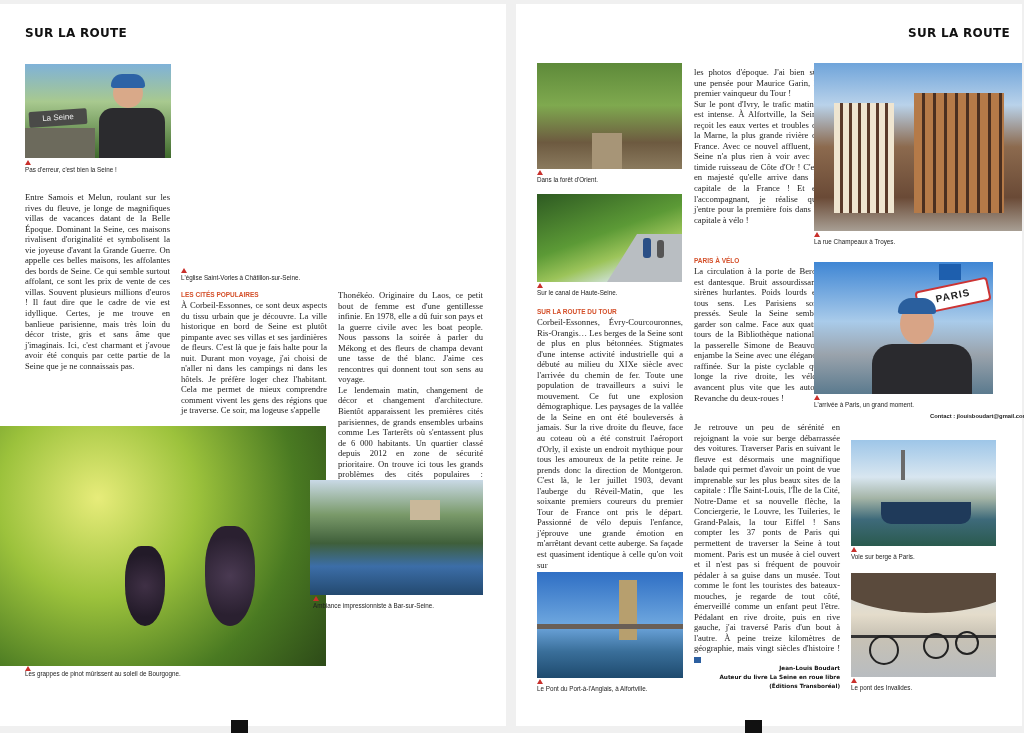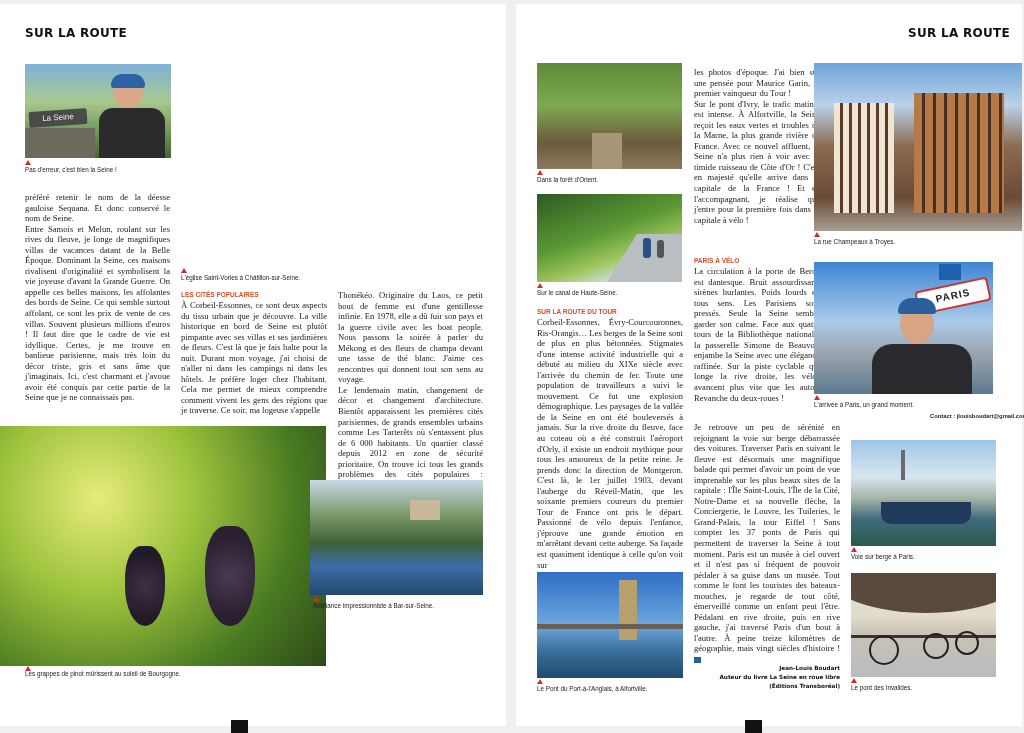--- a/index.html
+++ b/index.html
@@ -33,21 +33,20 @@
     <div class="abs" style="left:74px;top:44px;width:66px;height:50px;background:#2b2b2e;border-radius:14px 14px 0 0;"></div>
     <div class="abs" style="left:0;top:64px;width:70px;height:30px;background:#6c6a5c;"></div>
   </div>
   <div class="tri" style="left:25px;top:156px;"></div>
   <div class="cap" style="left:25px;top:162px;">Pas d'erreur, c'est bien la Seine !</div>
 
   <div class="tri" style="left:181px;top:264px;"></div>
   <div class="cap" style="left:181px;top:270px;">L'église Saint-Vorles à Châtillon-sur-Seine.</div>
 
   <div class="txt" style="left:25px;top:188px;width:145px;">
-    <p>préféré retenir le nom de la déesse gauloise Sequana. Et donc conservé le nom de Seine.</p>
     <p>Entre Samois et Melun, roulant sur les rives du fleuve, je longe de magnifiques villas de vacances datant de la Belle Époque. Dominant la Seine, ces maisons rivalisent d'originalité et symbolisent la vie joyeuse d'avant la Grande Guerre. On appelle ces belles maisons, les affolantes des bords de Seine. Ce qui semble surtout affolant, ce sont les prix de vente de ces villas. Souvent plusieurs millions d'euros ! Il faut dire que le cadre de vie est idyllique. Certes, je me trouve en banlieue parisienne, mais très loin du décor triste, gris et sans âme que j'imaginais. Ici, c'est charmant et j'avoue avoir été conquis par cette partie de la Seine que je ne connaissais pas.</p>
   </div>
 
   <div class="sub" style="left:181px;top:287px;">LES CITÉS POPULAIRES</div>
   <div class="txt" style="left:181px;top:296px;width:146px;">
     <p>À Corbeil-Essonnes, ce sont deux aspects du tissu urbain que je découvre. La ville historique en bord de Seine est plutôt pimpante avec ses villas et ses jardinières de fleurs. C'est là que je fais halte pour la nuit. Durant mon voyage, j'ai choisi de n'aller ni dans les campings ni dans les hôtels. Je préfère loger chez l'habitant. Cela me permet de mieux comprendre comment vivent les gens des régions que je traverse. Ce soir, ma logeuse s'appelle</p>
   </div>
 
   <div class="txt" style="left:338px;top:286px;width:145px;">
     <p>Thonékéo. Originaire du Laos, ce petit bout de femme est d'une gentillesse infinie. En 1978, elle a dû fuir son pays et la guerre civile avec les boat people. Nous passons la soirée à parler du Mékong et des fleurs de champa devant une tasse de thé blanc. J'aime ces rencontres qui donnent tout son sens au voyage.</p>

